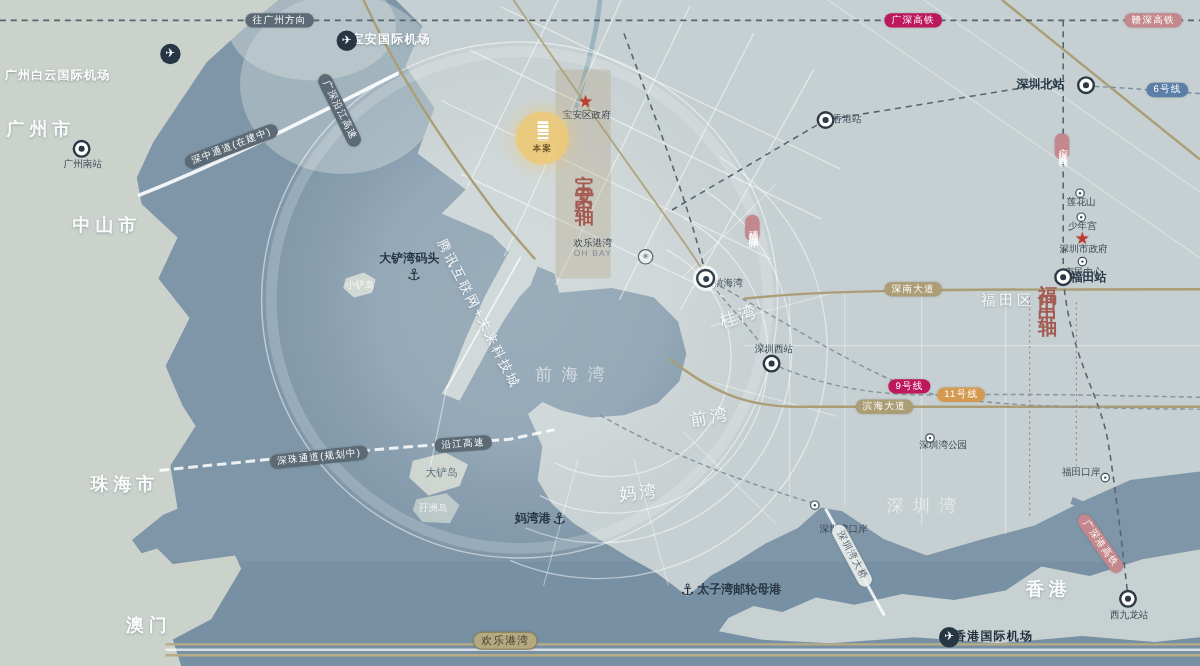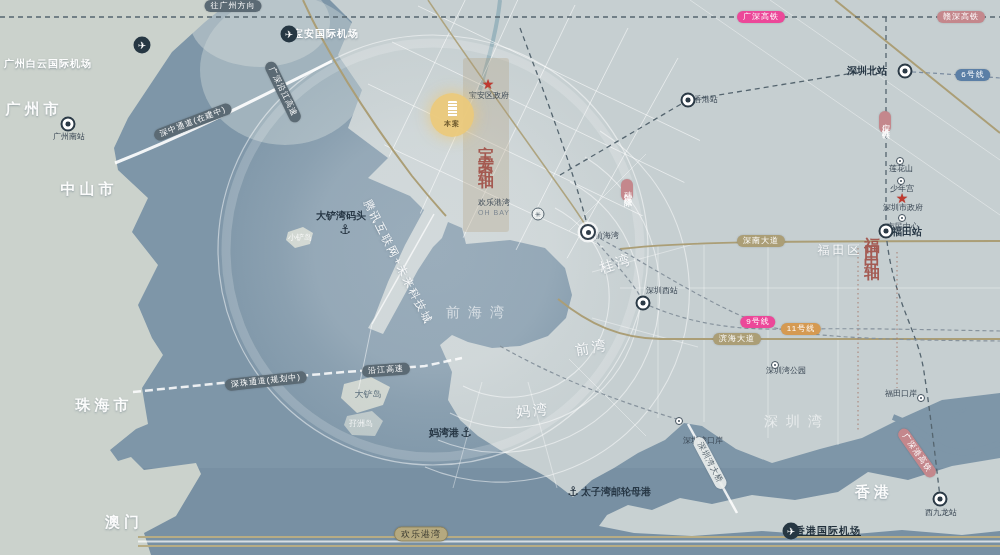--- a/index.html
+++ b/index.html
@@ -23,21 +23,21 @@
   .c-tiny-dark{font-size:8px;color:#3a4754;}
   .c-tiny-en{font-size:7px;color:#7d8892;letter-spacing:1px;}
   .c-airport-text{font-size:10px;color:#fff;font-weight:bold;letter-spacing:1px;text-shadow:0 1px 2px rgba(70,90,105,.5);}
   .c-airport-text-dark{font-size:10px;color:#1f2e3a;font-weight:bold;letter-spacing:1px;}
   .c-axis{writing-mode:vertical-rl;font-size:16px;color:#a14f46;font-weight:bold;letter-spacing:9px;opacity:.9;}
 
   
   .pill{font-size:8px;padding:2px 6px;border-radius:8px;color:#fff;letter-spacing:1px;box-shadow:0 0 2px rgba(0,0,0,.2);}
   .pill.vert{writing-mode:vertical-rl;padding:6px 2px;letter-spacing:2px;}
   .pill-dark{background:#5b6a74;}
-  .pill-gray{background:#ec4899;}
+  .pill-gray{background:#be185d;}
   .pill-tan{background:#ab9e76;}
   .pill-tan-light{background:#b5a97f;color:#3f3e33;font-size:9px;border:1px solid #8f855f;}
   .pill-light{background:rgba(233,237,236,.92);color:#56646e;}
   .pill-orange{background:#d59a52;}
   .pill-blue{background:#5b7fa6;}
   .pill-pink{background:#c4878c;}
 
   
   .ic-airport{width:17px;height:17px;border-radius:50%;background:#263743;color:#fff;font-size:10px;}
   .ic-station{width:11px;height:11px;border:2px solid #2b3a46;border-radius:50%;background:#fff;}
@@ -184,21 +184,21 @@
   <div class="axis-band" style="left:463px;top:58px;width:46px;height:174px;"></div>
 
   <div id="labels">
       <div class="lbl c-city" style="left: 34px; top: 108px; transform: translate(-50%, -50%);">广州市</div>
       <div class="lbl c-city" style="left: 89px; top: 188px; transform: translate(-50%, -50%);">中山市</div>
       <div class="lbl c-city" style="left: 104px; top: 404px; transform: translate(-50%, -50%);">珠海市</div>
       <div class="lbl c-city" style="left: 124px; top: 521px; transform: translate(-50%, -50%);">澳门</div>
       <div class="lbl c-city" style="left: 874px; top: 491px; transform: translate(-50%, -50%);">香港</div>
       <div class="lbl c-city2" style="left: 840px; top: 250px; transform: translate(-50%, -50%);">福田区</div>
       <div class="lbl c-bay" style="left: 479px; top: 312px; transform: translate(-50%, -50%);">前海湾</div>
-      <div class="lbl c-bay" style="left: 772px; top: 421px; transform: translate(-50%, -50%); margin-left: 25px;">深圳湾</div>
+      <div class="lbl c-bay" style="left: 772px; top: 421px; transform: translate(-50%, -50%);">深圳湾</div>
       <div class="lbl c-district" style="left: 616px; top: 263px; transform: translate(-50%, -50%) rotate(-18deg);">桂湾</div>
       <div class="lbl c-district" style="left: 592px; top: 347px; transform: translate(-50%, -50%) rotate(-10deg);">前湾</div>
       <div class="lbl c-district" style="left: 533px; top: 410px; transform: translate(-50%, -50%) rotate(-5deg);">妈湾</div>
       <div class="lbl c-area-rot" style="left: 398px; top: 262px; transform: translate(-50%, -50%) rotate(63deg);">腾讯互联网+未来科技城</div>
       <div class="lbl c-island" style="left: 300px; top: 238px; transform: translate(-50%, -50%);">小铲岛</div>
       <div class="lbl c-island-dark" style="left: 368px; top: 394px; transform: translate(-50%, -50%);">大铲岛</div>
       <div class="lbl c-island" style="left: 361px; top: 424px; transform: translate(-50%, -50%);">孖洲岛</div>
       <div class="lbl c-tiny-dark" style="left: 494px; top: 203px; transform: translate(-50%, -50%);">欢乐港湾</div>
       <div class="lbl c-tiny-en" style="left: 494px; top: 212px; transform: translate(-50%, -50%);">OH BAY</div>
       <div class="lbl c-place-dark" style="left: 341px; top: 216px; transform: translate(-50%, -50%);">大铲湾码头</div>
@@ -209,43 +209,43 @@
       <div class="lbl c-tiny-dark" style="left: 903px; top: 227px; transform: translate(-50%, -50%);">市民中心</div>
       <div class="lbl c-tiny-dark" style="left: 607px; top: 236px; transform: translate(-50%, -50%);">前海湾</div>
       <div class="lbl c-tiny-dark" style="left: 703px; top: 421px; transform: translate(-50%, -50%); margin-top: 20px;">深圳湾口岸</div>
       <div class="lbl c-tiny-dark" style="left: 901px; top: 394px; transform: translate(-50%, -50%); text-align: right;">福田口岸</div>
       <div class="lbl c-tiny-dark" style="left: 786px; top: 371px; transform: translate(-50%, -50%);">深圳湾公园</div>
       <div class="lbl c-place-dark" style="left: 444px; top: 433px; transform: translate(-50%, -50%);">妈湾港</div>
       <div class="lbl c-place-dark" style="left: 616px; top: 492px; transform: translate(-50%, -50%);">太子湾邮轮母港</div>
       <div class="lbl c-tiny-dark" style="left: 69px; top: 137px; transform: translate(-50%, -50%);">广州南站</div>
       <div class="lbl c-place-dark" style="left: 867px; top: 71px; transform: translate(-50%, -50%);">深圳北站</div>
       <div class="lbl c-place-dark" style="left: 907px; top: 232px; transform: translate(-50%, -50%);">福田站</div>
-      <div class="lbl c-tiny-dark" style="left: 662px; top: 291px; transform: translate(-50%, -50%);">深圳西站</div>
+      <div class="lbl c-tiny-dark" style="left: 645px; top: 291px; transform: translate(-50%, -50%);">深圳西站</div>
       <div class="lbl c-tiny-dark" style="left: 941px; top: 513px; transform: translate(-50%, -50%);">西九龙站</div>
       <div class="lbl c-tiny-dark" style="left: 706px; top: 100px; transform: translate(-50%, -50%);">香港站</div>
       <div class="lbl c-airport-text" style="left: 48px; top: 64px; transform: translate(-50%, -50%);">广州白云国际机场</div>
       <div class="lbl c-airport-text" style="left: 326px; top: 34px; transform: translate(-50%, -50%);">宝安国际机场</div>
-      <div class="lbl c-airport-text-dark" style="left: 828px; top: 531px; transform: translate(-50%, -50%); text-decoration: underline;">香港国际机场</div>
+      <div class="lbl c-airport-text-dark" style="left: 828px; top: 531px; transform: translate(-50%, -50%);">香港国际机场</div>
       <div class="lbl c-axis" style="left: 486px; top: 150px; transform: translate(-50%, -50%);">宝安中轴</div>
       <div class="lbl c-axis" style="left: 872px; top: 242px; transform: translate(-50%, -50%);">福田中轴</div>
       <div class="lbl pill pill-dark" style="left: 193px; top: 122px; transform: translate(-50%, -50%) rotate(-21deg);">深中通道(在建中)</div>
       <div class="lbl pill pill-dark" style="left: 283px; top: 92px; transform: translate(-50%, -50%) rotate(64deg);">广深沿江高速</div>
       <div class="lbl pill pill-dark" style="left: 266px; top: 381px; transform: translate(-50%, -50%) rotate(-6deg);">深珠通道(规划中)</div>
       <div class="lbl pill pill-dark" style="left: 386px; top: 370px; transform: translate(-50%, -50%) rotate(-4deg);">沿江高速</div>
       <div class="lbl pill pill-tan-light" style="left: 421px; top: 534px; transform: translate(-50%, -50%);">欢乐港湾</div>
       <div class="lbl pill pill-light" style="left: 710px; top: 463px; transform: translate(-50%, -50%) rotate(62deg);">深圳湾大桥</div>
       <div class="lbl pill pill-tan" style="left: 761px; top: 241px; transform: translate(-50%, -50%);">深南大道</div>
       <div class="lbl pill pill-tan" style="left: 737px; top: 339px; transform: translate(-50%, -50%);">滨海大道</div>
       <div class="lbl pill pill-gray" style="left: 758px; top: 322px; transform: translate(-50%, -50%);">9号线</div>
       <div class="lbl pill pill-orange" style="left: 801px; top: 329px; transform: translate(-50%, -50%);">11号线</div>
       <div class="lbl pill pill-blue" style="left: 973px; top: 75px; transform: translate(-50%, -50%); text-align: center;">6号线</div>
       <div class="lbl pill pill-pink vert" style="left: 885px; top: 122px; transform: translate(-50%, -50%);">广深港高铁</div>
       <div class="lbl pill pill-pink vert" style="left: 627px; top: 190px; transform: translate(-50%, -50%);">穗莞深城际</div>
       <div class="lbl pill pill-pink" style="left: 917px; top: 453px; transform: translate(-50%, -50%) rotate(55deg);">广深港高铁</div>
-      <div class="lbl pill pill-dark" style="left: 233px; top: 6px; transform: translate(-50%, -50%);">往广州方向</div>
+      <div class="lbl pill pill-dark" style="left: 233px; top: 17px; transform: translate(-50%, -50%);">往广州方向</div>
       <div class="lbl pill pill-gray" style="left: 761px; top: 17px; transform: translate(-50%, -50%);">广深高铁</div>
       <div class="lbl pill pill-pink" style="left: 961px; top: 17px; transform: translate(-50%, -50%);">赣深高铁</div>
       <div class="ico ic-airport" style="left: 142px; top: 45px; transform: translate(-50%, -50%);">✈</div>
       <div class="ico ic-airport" style="left: 289px; top: 34px; transform: translate(-50%, -50%);">✈</div>
       <div class="ico ic-airport" style="left: 791px; top: 531px; transform: translate(-50%, -50%);">✈</div>
       <div class="ico ic-station" style="left: 68px; top: 124px; transform: translate(-50%, -50%);"></div>
       <div class="ico ic-station" style="left: 905px; top: 71px; transform: translate(-50%, -50%);"></div>
       <div class="ico ic-station" style="left: 886px; top: 231px; transform: translate(-50%, -50%);"></div>
       <div class="ico ic-station" style="left: 643px; top: 303px; transform: translate(-50%, -50%);"></div>
       <div class="ico ic-station" style="left: 940px; top: 499px; transform: translate(-50%, -50%);"></div>

